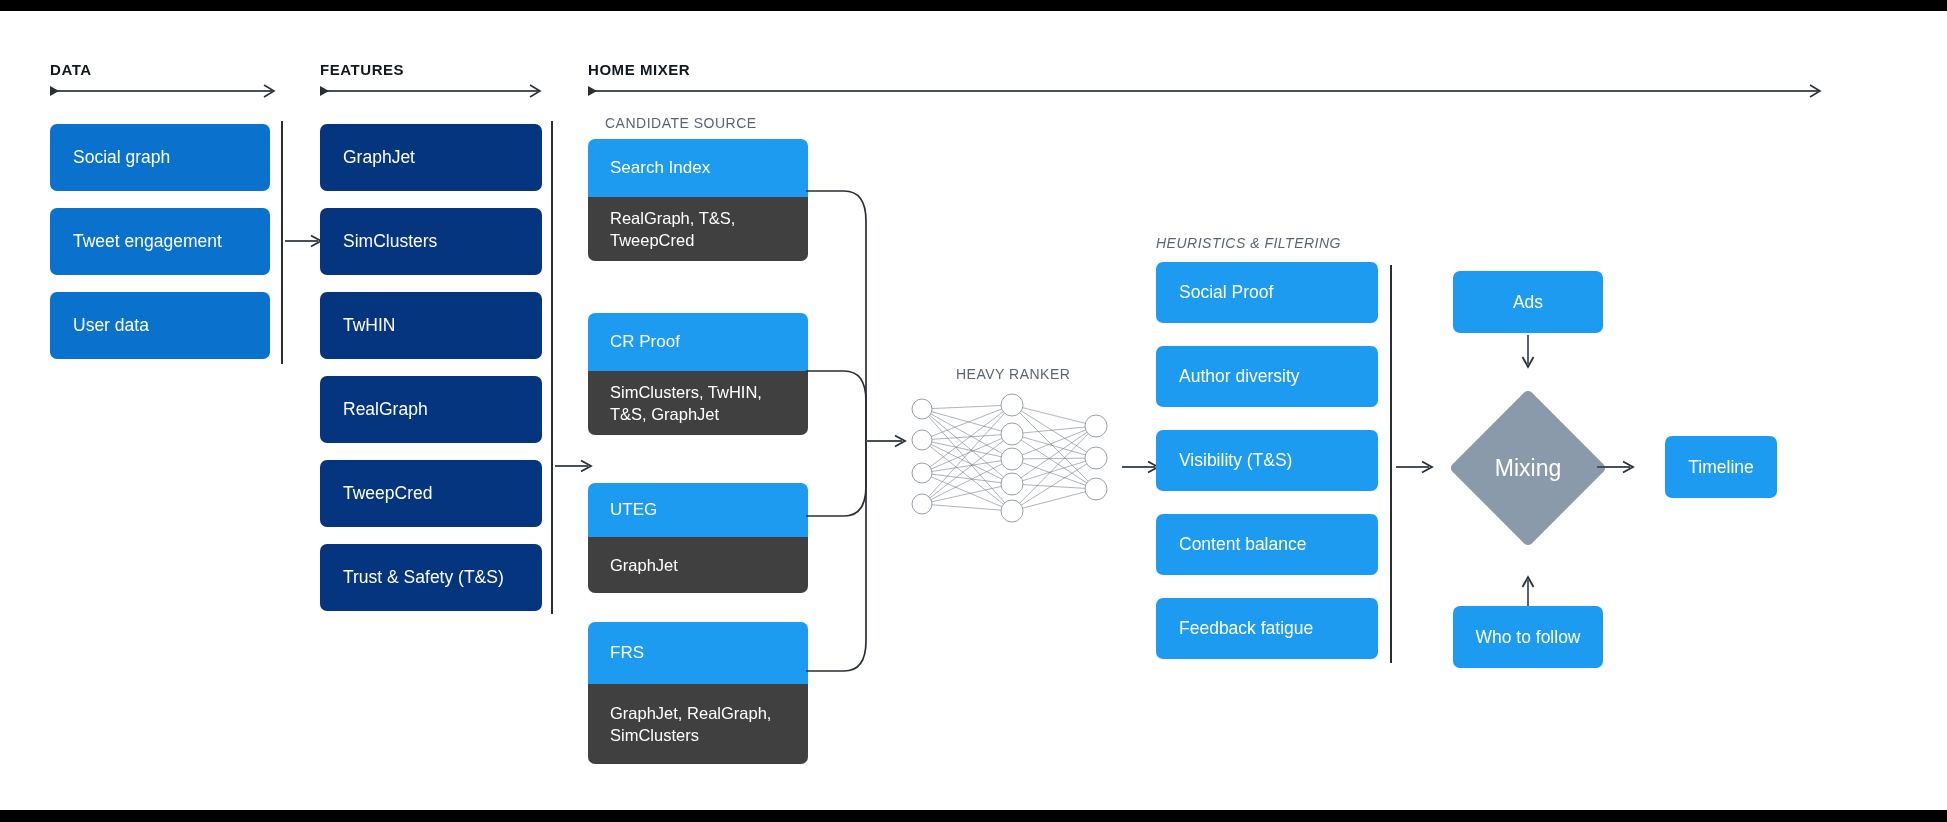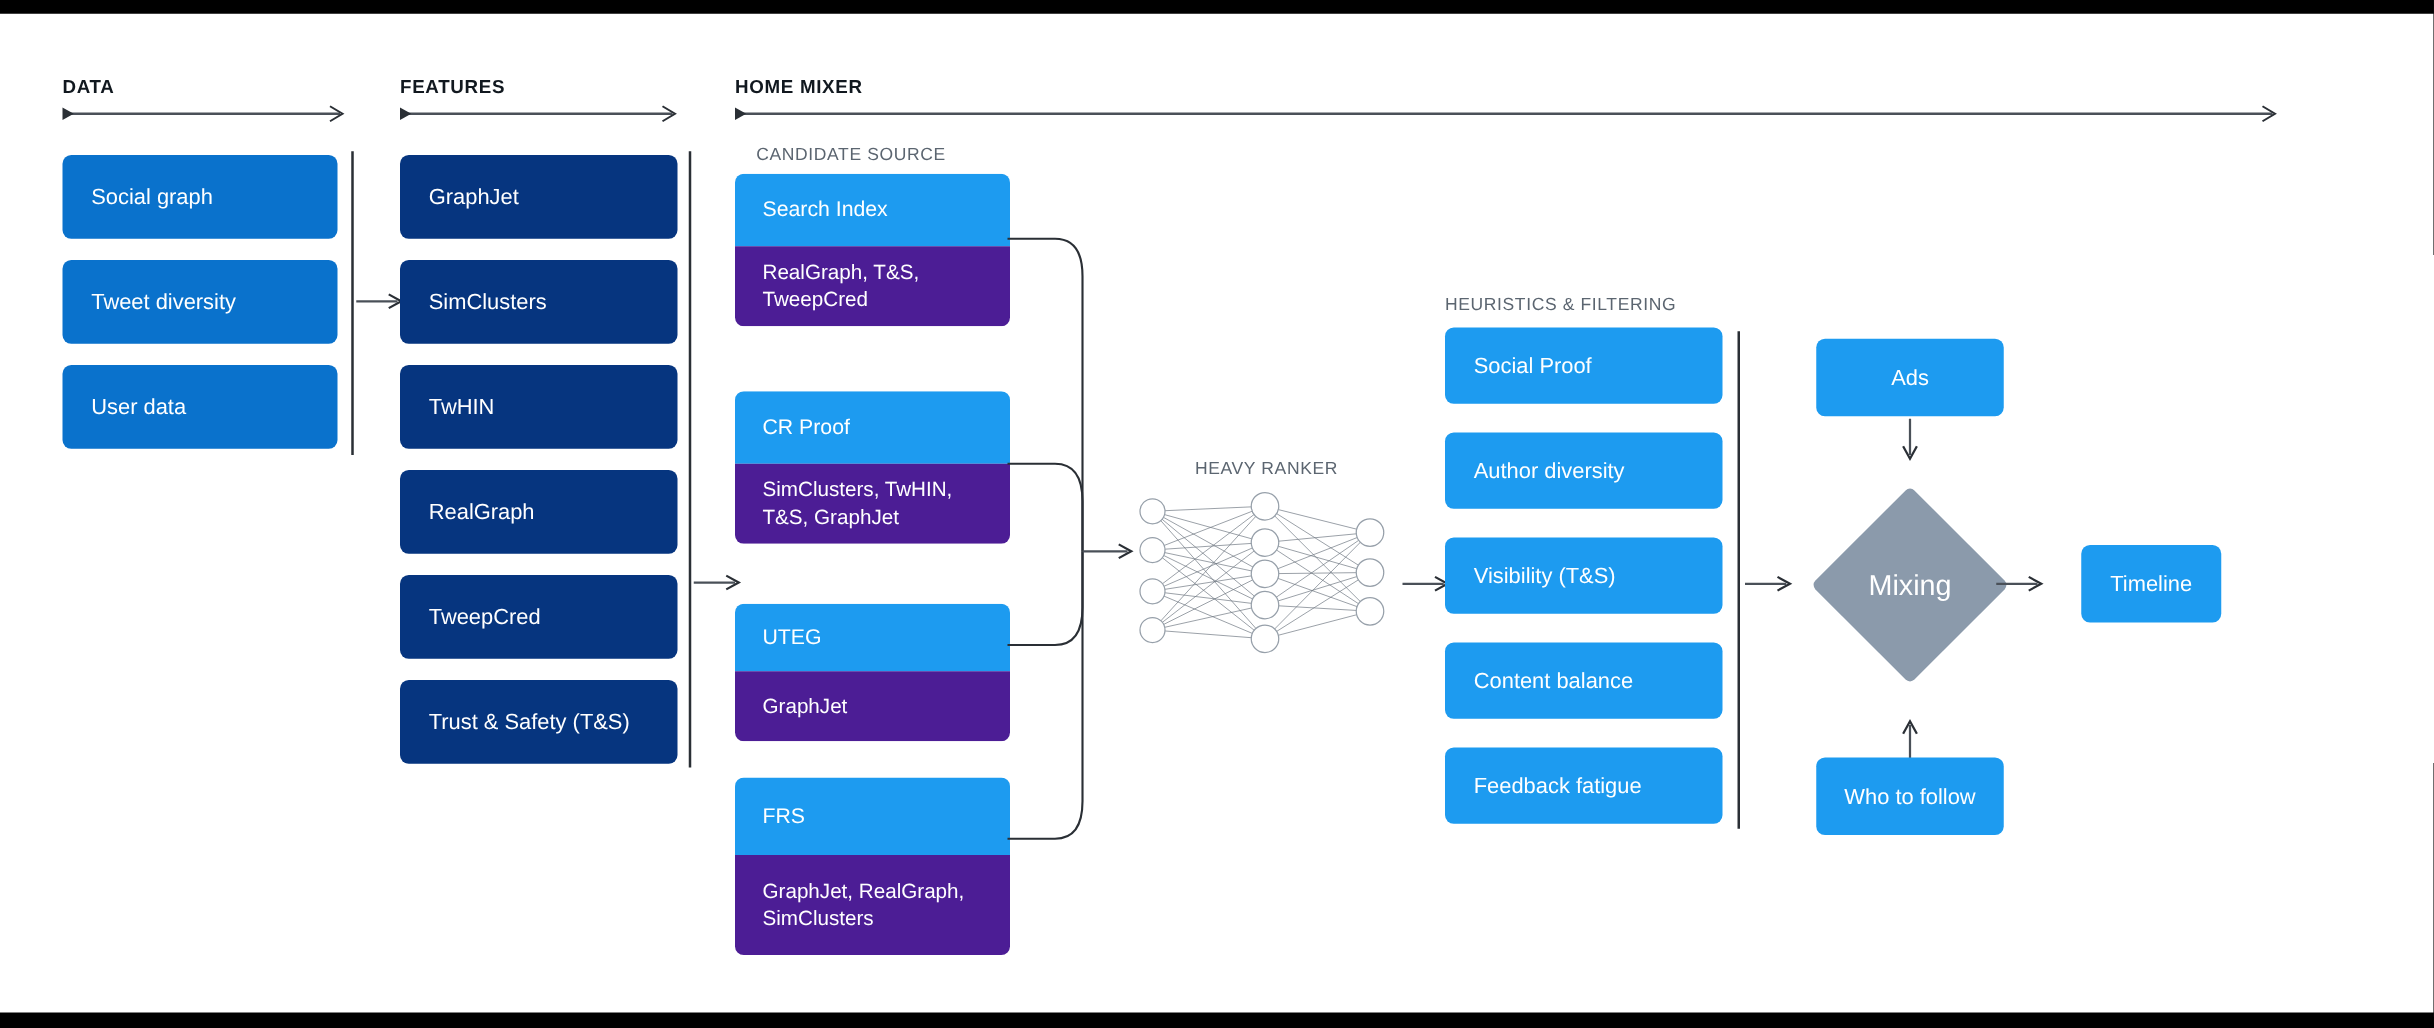--- a/index.html
+++ b/index.html
@@ -65,21 +65,21 @@
     flex-direction:column;
   }
   .cs-head {
     background:#1d9bf0;
     color:#fff;
     font-size:17px;
     display:flex; align-items:center;
     padding:0 22px;
   }
   .cs-body {
-    background:#4c1d95;
+    background:#404040;
     color:#fff;
     font-size:16.5px;
     line-height:1.35;
     display:flex; align-items:center;
     padding:0 22px;
     flex:1;
   }
 
   
   .vline {
@@ -138,27 +138,27 @@
     <div class="sec-arrow" style="left:588px; top:73px; width:1236px;">
       <svg width="1236" height="14" viewBox="0 0 1236 14">
         <path d="M2 7 L1230 7" stroke="#4a5058" stroke-width="2" fill="none"></path>
         <path d="M0 2 L9 7 L0 12 Z" fill="#2a2f35"></path>
         <path d="M1222 1 L1232 7 L1222 13" stroke="#2a2f35" stroke-width="1.6" fill="none"></path>
       </svg>
     </div>
 
     <div class="sub-title" style="left:588px; top:104px;margin-left:17px;">CANDIDATE SOURCE</div>
     <div class="sub-title" style="left:956px; top:355px;">HEAVY RANKER</div>
-    <div class="sub-title" style="left:1156px; top:224px;">HEURISTICS &amp; FILTERING</div>
+    <div class="sub-title" style="left:1156px; top:224px;font-style:italic;">HEURISTICS &amp; FILTERING</div>
 
     <div class="card blue" style="left:50px; top:113px; width:220px; height:67px;">
       <span>Social graph</span>
     </div>
     <div class="card blue" style="left:50px; top:197px; width:220px; height:67px;">
-      <span>Tweet diversity</span>
+      <span>Tweet engagement</span>
     </div>
     <div class="card blue" style="left:50px; top:281px; width:220px; height:67px;">
       <span>User data</span>
     </div>
 
     <div class="vline" style="left:281px; top:110px; height:243px;"></div>
     <div class="conn" style="left:285px; top:223px;">
       <svg width="40" height="14" viewBox="0 0 40 14">
         <path d="M0 7 L33 7" stroke="#4a5058" stroke-width="1.8" fill="none"></path>
         <path d="M26 1.5 L36 7 L26 12.5" stroke="#2a2f35" stroke-width="1.8" fill="none"></path>

